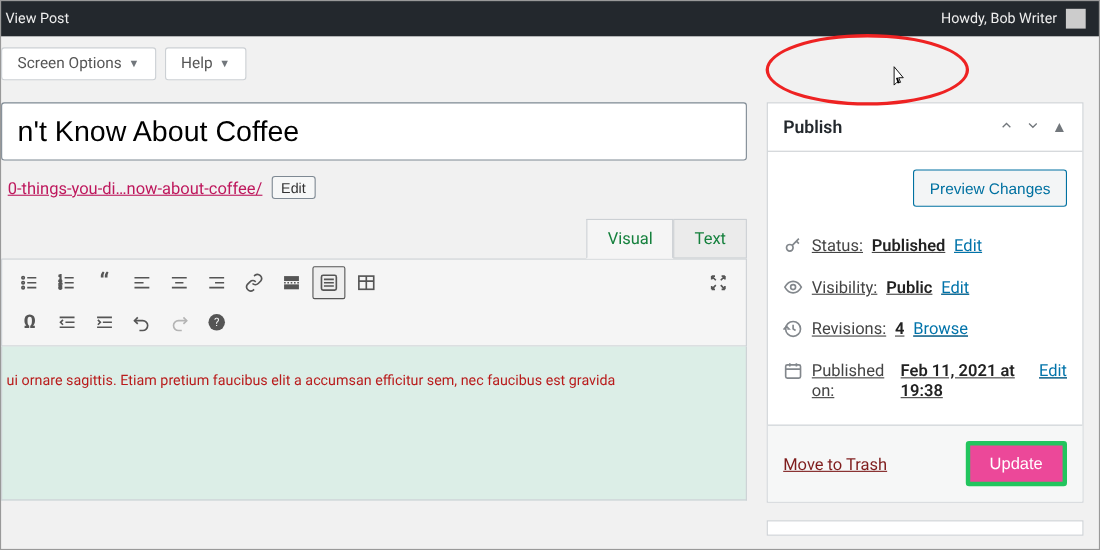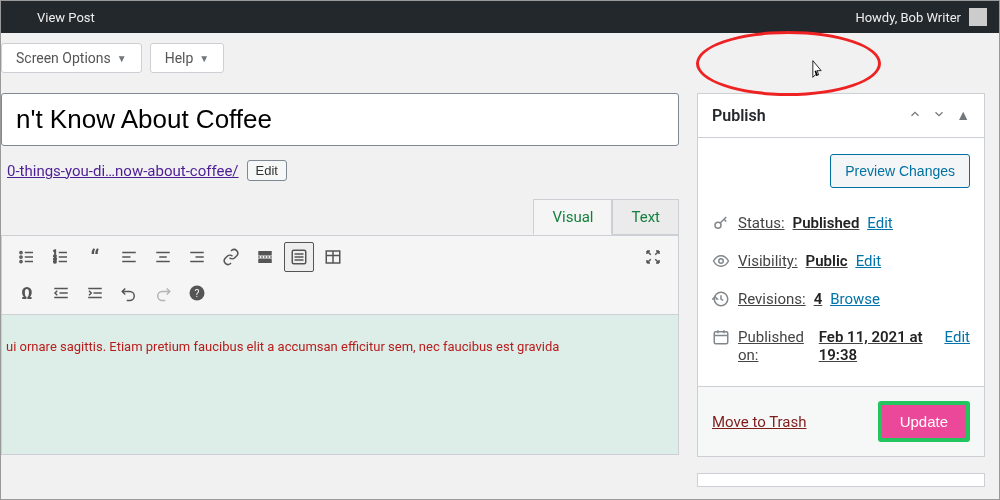--- a/index.html
+++ b/index.html
@@ -1,37 +1,37 @@
 <!DOCTYPE html>
 <html><head>
 <meta charset="utf-8">
 <style>
   * { box-sizing: border-box; margin: 0; padding: 0; }
   body { font-family: -apple-system, BlinkMacSystemFont, "Segoe UI", Roboto, sans-serif; font-size: 14px; color: #23282d; background: #f1f1f1; overflow: hidden; width: 1000px; height: 500px; position: relative; border: 1px solid #999; }
   
   .adminbar { background: #23282d; color: #eee; height: 32px; display: flex; align-items: center; justify-content: space-between; padding: 0 12px 0 4px; font-size: 13px; }
-  .adminbar-left { display: flex; align-items: center; margin-left: 32px; }
+  .adminbar-left { display: flex; align-items: center; }
   .adminbar-right { display: flex; align-items: center; gap: 8px; }
   .avatar { width: 18px; height: 18px; background: #ccc; display: inline-block; }
   
   .tabs-row { display: flex; gap: 8px; padding: 10px 14px 0 0; }
   .panel-tab { background: #fff; border: 1px solid #ccd0d4; border-radius: 3px; padding: 6px 14px; font-size: 14px; cursor: pointer; color: #555; display: flex; align-items: center; gap: 6px; }
   .tri { font-size: 10px; color: #72777c; }
   
   .annot-circle { position: absolute; top: 30px; left: 695px; width: 185px; height: 65px; border: 3px solid #e22; border-radius: 50%; pointer-events: none; z-index: 50; }
   .cursor { position: absolute; top: 58px; left: 806px; z-index: 60; font-size: 16px; pointer-events: none; }
   
   .cols { display: flex; gap: 18px; padding: 20px 14px 0 0; }
   .main { flex: 1; min-width: 0; }
   .side { width: 288px; flex-shrink: 0; }
   
   .title-input { width: 100%; border: 1px solid #7e8993; background: #fff; font-size: 26px; padding: 10px 14px; border-radius: 3px; }
   
   .permalink { margin: 14px 0 0 6px; display: flex; align-items: center; gap: 8px; font-size: 15px; }
-  .permalink a { color: #4c1d95; text-decoration: underline; cursor: pointer; }
+  .permalink a { color: #be185d; text-decoration: underline; cursor: pointer; }
   .small-btn { border: 1px solid #7e8993; background: #f6f7f7; border-radius: 3px; padding: 2px 8px; font-size: 13px; cursor: pointer; color: #333; }
   
   .editor { margin-top: 18px; }
   .ed-tabs { display: flex; justify-content: flex-end; gap: 0; }
   .ed-tab { padding: 8px 18px; border: 1px solid #ccd0d4; background: #ebebeb; color: #15803d; cursor: pointer; font-size: 15px; }
   .ed-tab.active { background: #f5f5f5; border-bottom-color: #f5f5f5; }
   
   .toolbar { background: #f5f5f5; border: 1px solid #ccd0d4; border-top: 1px solid #ccd0d4; padding: 6px 10px; }
   .tb-row { display: flex; align-items: center; gap: 4px; flex-wrap: wrap; }
   .tb-row + .tb-row { margin-top: 6px; }

